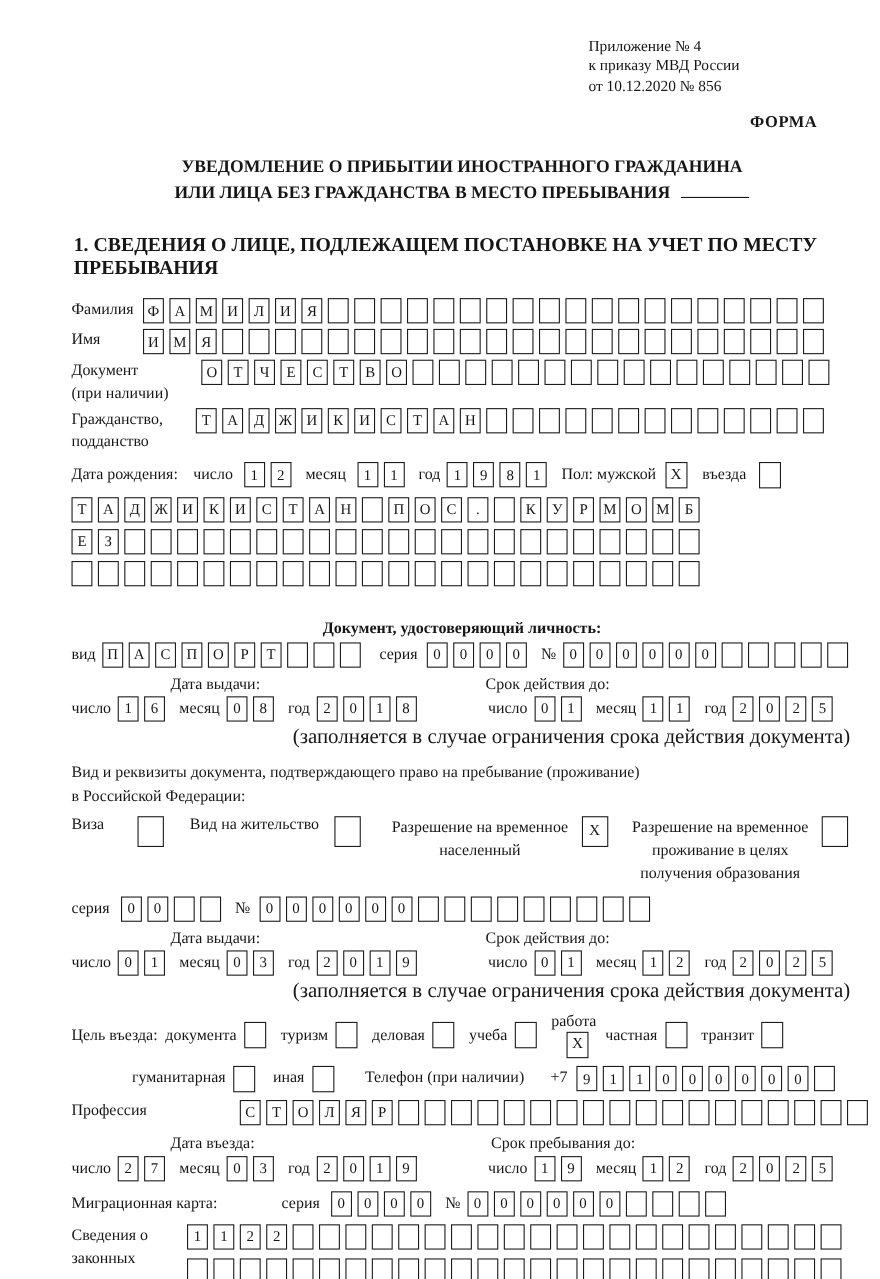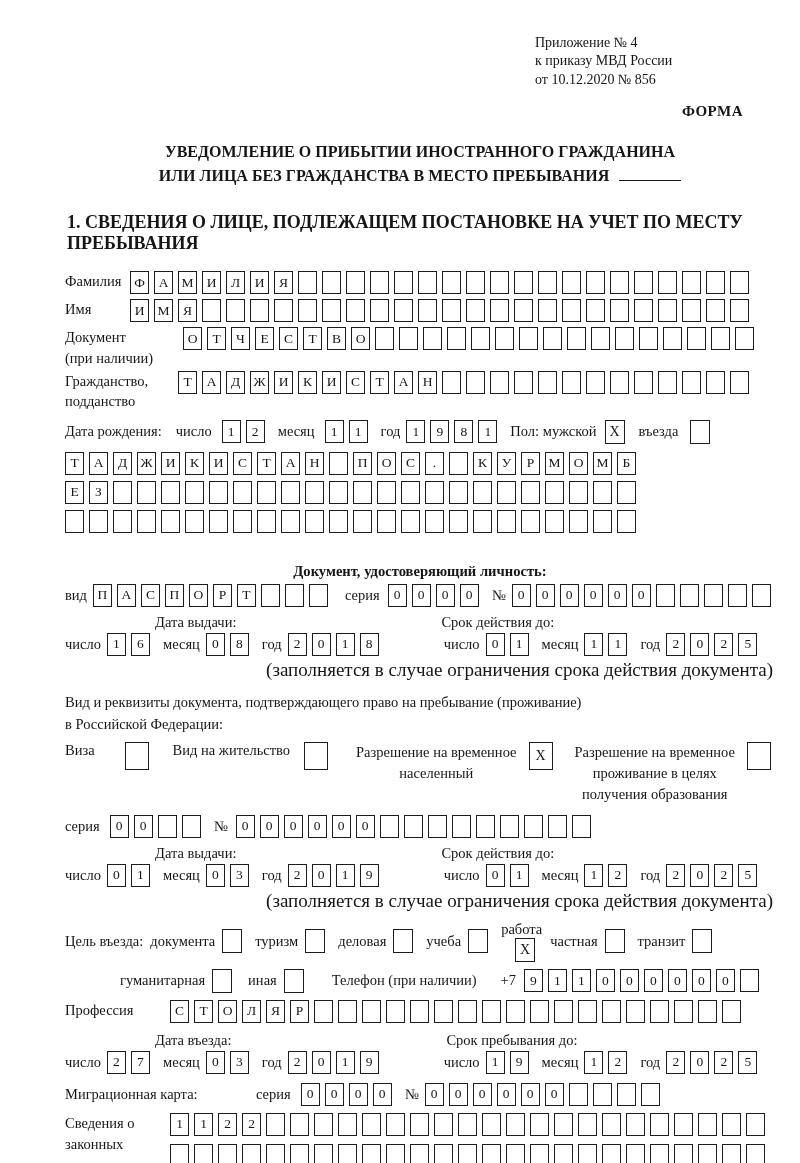--- a/index.html
+++ b/index.html
@@ -541,21 +541,21 @@
         <span class="bx">0</span>
         <span class="bx">0</span>
         <span class="bx">0</span>
         <span class="bx">0</span>
         <span class="bx">0</span>
         <span class="bx">0</span>
         <span class="bx"></span>
       </span>
   </div>
 
-  <div class="row" style="margin-top:7px;">
+  <div class="row" style="margin-top:7px;gap:48px;">
     <span class="lblcol lbl" style="width:105px;">Профессия</span>
     <span class="boxes">
         <span class="bx">С</span>
         <span class="bx">Т</span>
         <span class="bx">О</span>
         <span class="bx">Л</span>
         <span class="bx">Я</span>
         <span class="bx">Р</span>
         <span class="bx"></span>
         <span class="bx"></span>

